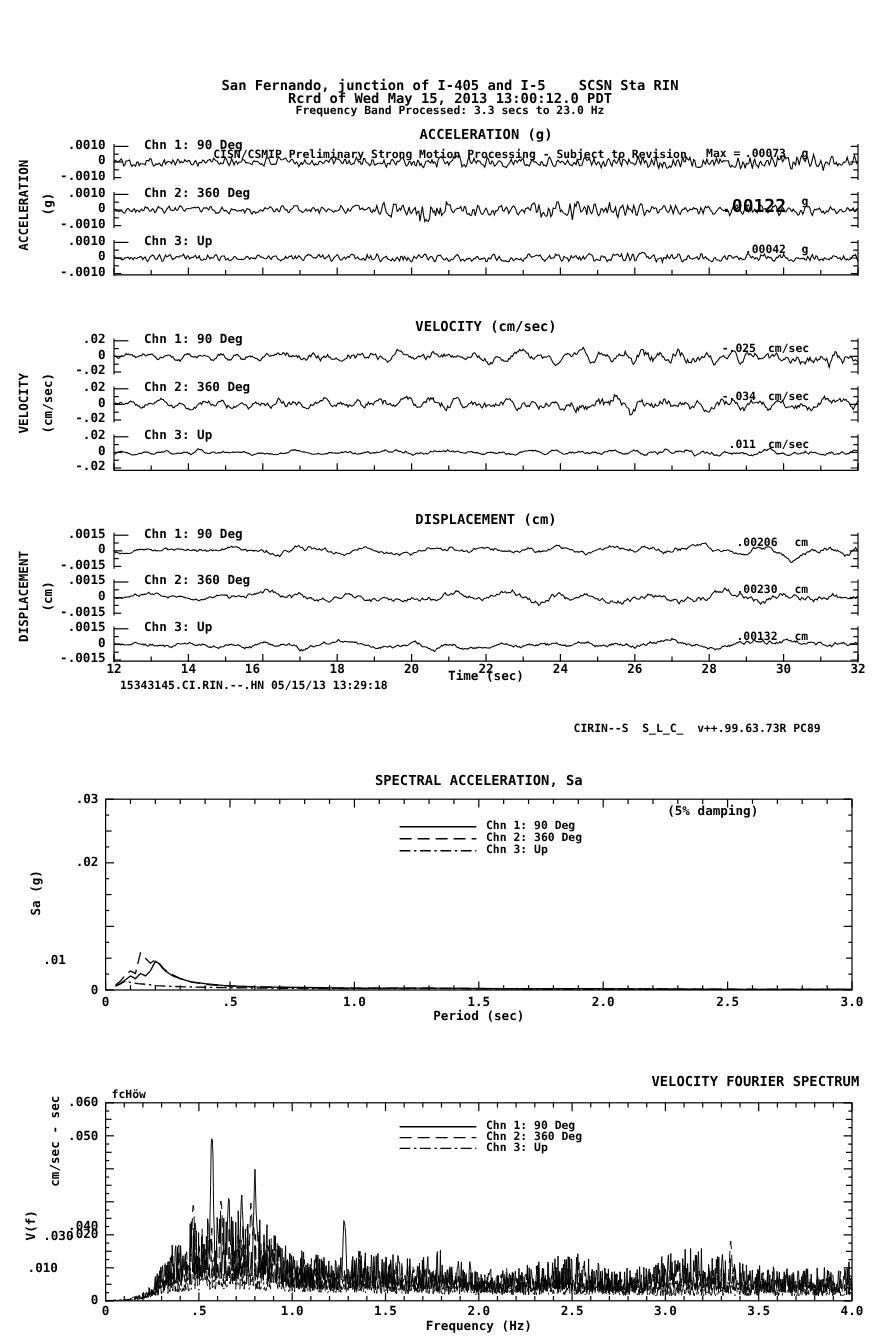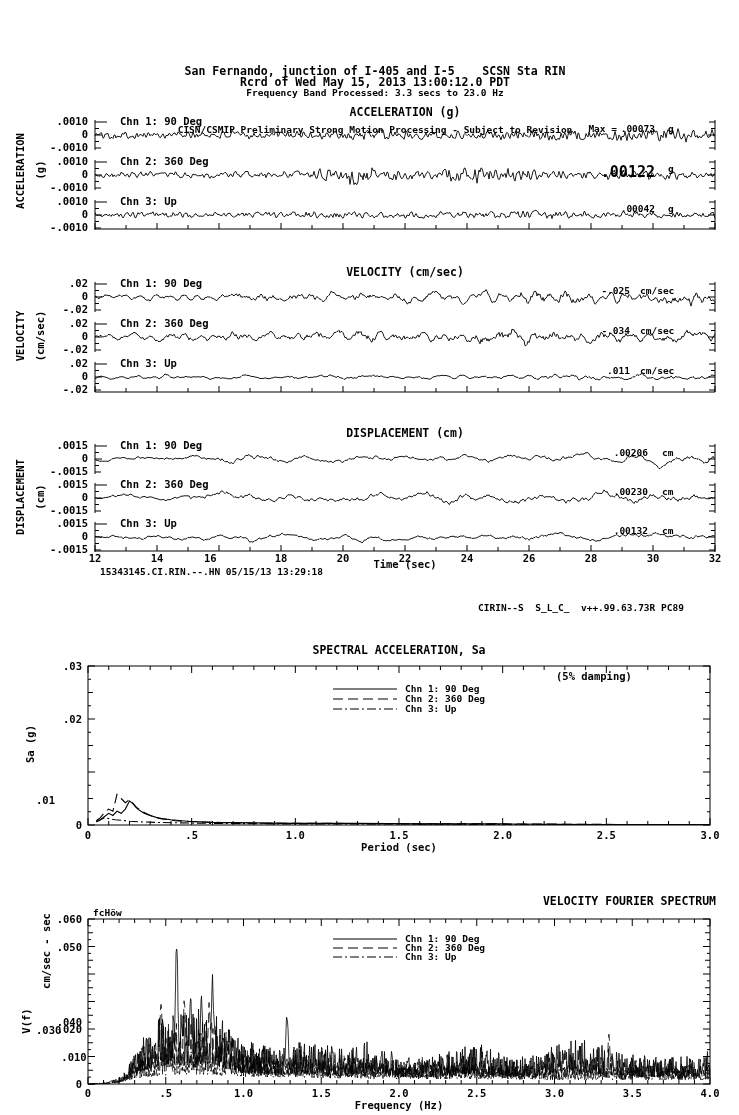--- a/index.html
+++ b/index.html
@@ -545,21 +545,21 @@
       <div class="lbl" style="left: 176.667px; top: 830px; width: 30px; text-align: center;">.5</div>
       <div class="lbl" style="left: 280.333px; top: 830px; width: 30px; text-align: center;">1.0</div>
       <div class="lbl" style="left: 384px; top: 830px; width: 30px; text-align: center;">1.5</div>
       <div class="lbl" style="left: 487.667px; top: 830px; width: 30px; text-align: center;">2.0</div>
       <div class="lbl" style="left: 591.333px; top: 830px; width: 30px; text-align: center;">2.5</div>
       <div class="lbl" style="left: 695px; top: 830px; width: 30px; text-align: center;">3.0</div>
       <div class="lbl" style="left: 405px; top: 684px; font-size: 9.5px;">Chn 1: 90 Deg</div>
       <div class="lbl" style="left: 405px; top: 694px; font-size: 9.5px;">Chn 2: 360 Deg</div>
       <div class="lbl" style="left: 405px; top: 704px; font-size: 9.5px;">Chn 3: Up</div>
       <div class="lbl" style="left: 36px; top: 1079px; width: 46px; text-align: right;">0</div>
-      <div class="lbl" style="left: 51px; top: 1051.5px; width: 46px; text-align: center;">.010</div>
+      <div class="lbl" style="left: 23px; top: 1051.5px; width: 46px; text-align: left;">.010</div>
       <div class="lbl" style="left: 36px; top: 1024px; width: 46px; text-align: right;">.020</div>
       <div class="lbl" style="left: 36px; top: 1025px; width: 46px; ">.030</div>
       <div class="lbl" style="left: 36px; top: 969px; width: 46px; text-align: right; margin-top: 48px;">.040</div>
       <div class="lbl" style="left: 36px; top: 941.5px; width: 46px; text-align: right;">.050</div>
       <div class="lbl" style="left: 36px; top: 914px; width: 46px; text-align: right;">.060</div>
       <div class="lbl" style="left: 73px; top: 1088px; width: 30px; text-align: center;">0</div>
       <div class="lbl" style="left: 150.75px; top: 1088px; width: 30px; text-align: center;">.5</div>
       <div class="lbl" style="left: 228.5px; top: 1088px; width: 30px; text-align: center;">1.0</div>
       <div class="lbl" style="left: 306.25px; top: 1088px; width: 30px; text-align: center;">1.5</div>
       <div class="lbl" style="left: 384px; top: 1088px; width: 30px; text-align: center;">2.0</div>

